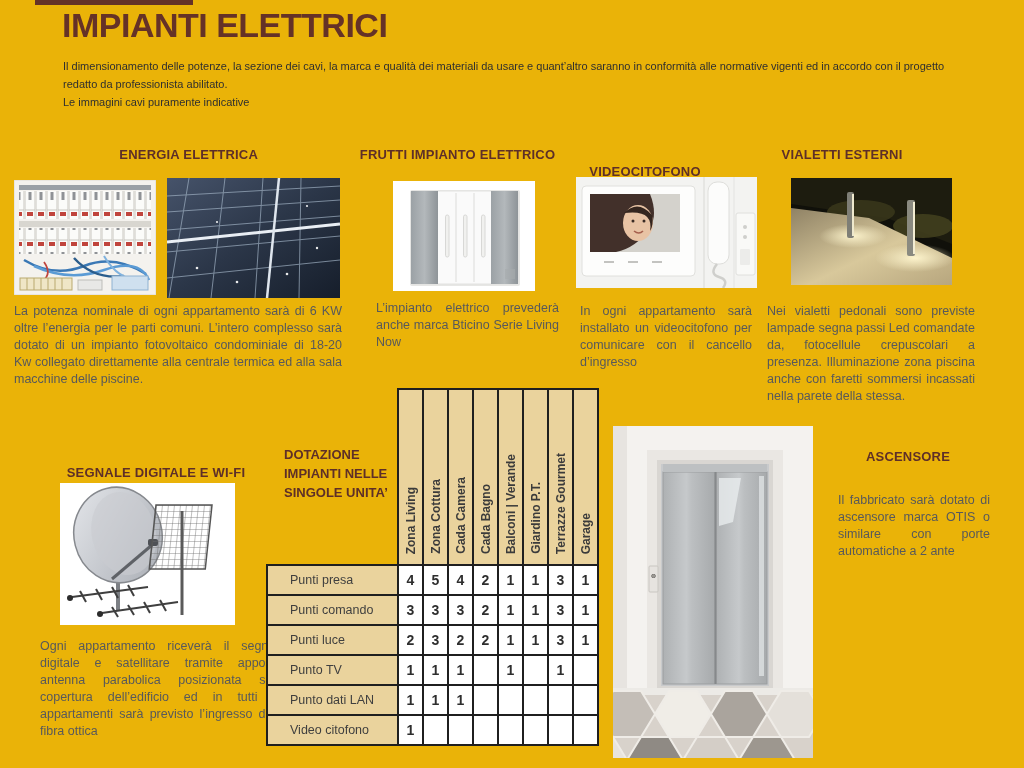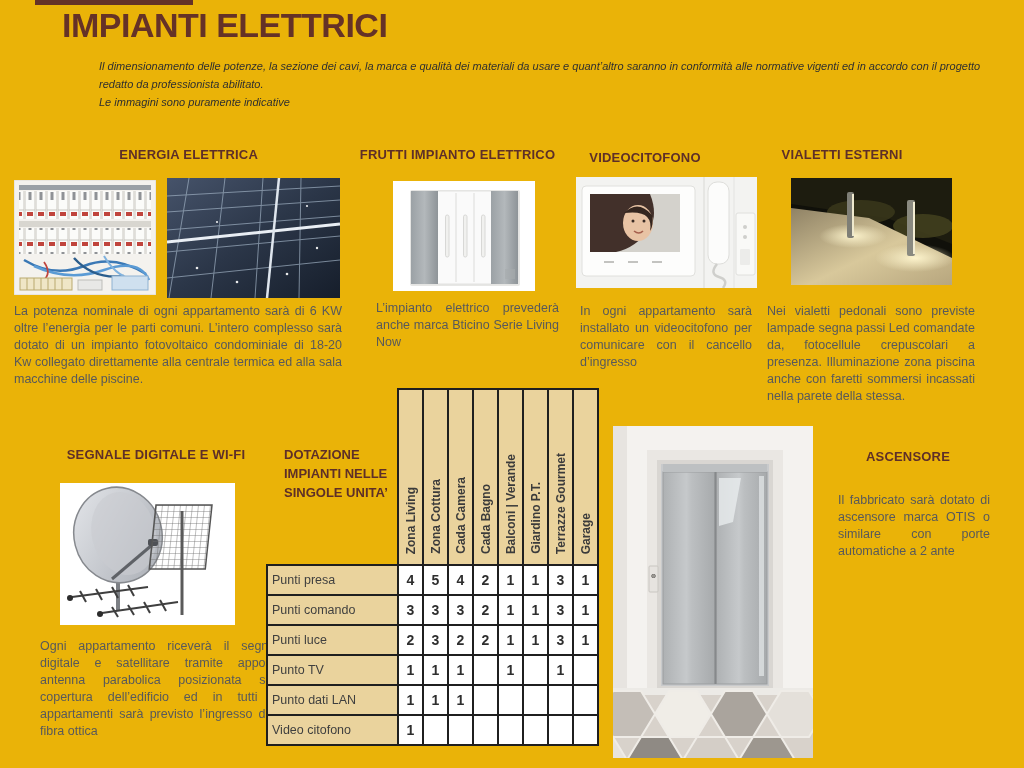--- a/index.html
+++ b/index.html
@@ -2,54 +2,54 @@
 <html><head>
 <meta charset="utf-8">
 <style>
   html,body{margin:0;padding:0;background:#ffffff;}
   #page{position:relative;width:1024px;height:768px;background:#eab308;overflow:hidden;
         font-family:"Liberation Sans",sans-serif;color:#4c4c4c;}
   .abs{position:absolute;}
   .titlebar{background:#653227;height:5px;}
   .pagetitle{color:#653227;font-size:34px;font-weight:800;letter-spacing:-0.5px;
              transform:scaleX(0.9);transform-origin:left top;white-space:nowrap;}
-  .intro{font-style:italic;font-size:11px;color:#2f2f2f;line-height:18px;margin-left:36px;}
+  .intro{font-size:11px;color:#2f2f2f;line-height:18px;}
   .sechead{color:#5e2f28;font-weight:bold;font-size:13px;text-align:center;letter-spacing:0.2px;}
   .para{font-size:12.5px;color:#58595b;line-height:17px;text-align:justify;}
   .dotazhead{color:#5e2f28;font-weight:bold;font-size:13px;line-height:19px;}
 
   
   table.dotaz{border-collapse:collapse;table-layout:fixed;}
   table.dotaz th,table.dotaz td{border:2px solid #1f1f1f;padding:0;}
   table.dotaz th.corner{border:none;background:transparent;width:130px;}
   table.dotaz th.colhead{width:23px;height:168px;background:#ead39d;vertical-align:bottom;padding-bottom:6px;}
   .vert{writing-mode:vertical-rl;transform:rotate(180deg);font-size:12px;color:#3b3b3b;
         white-space:nowrap;display:inline-block;line-height:1;}
-  table.dotaz td.rowlabel{background:#ead39d;font-size:12.5px;color:#3f3f3f;padding-left:4px;height:28px;}
+  table.dotaz td.rowlabel{background:#ead39d;font-size:12.5px;color:#3f3f3f;padding-left:22px;height:28px;}
   table.dotaz td.num{background:#ffffff;text-align:center;font-weight:bold;font-size:14px;color:#2e2e2e;}
 
   svg{display:block;}
 </style>
 </head>
 <body>
 
 <div id="page">
 
   <div class="abs titlebar" style="left:35px;top:0;width:158px;"></div>
   <div class="abs" style="left:62px;top:6px;">
     <span class="pagetitle">IMPIANTI ELETTRICI</span>
   </div>
   <div class="abs intro" style="left:63px;top:57px;width:890px;">
     <div>Il dimensionamento delle potenze, la sezione dei cavi, la marca e qualità dei materiali da usare e quant’altro saranno in conformità alle normative  vigenti ed in accordo con il progetto redatto da professionista abilitato.</div>
-    <div>Le immagini sono puramente indicative</div>
+    <div>Le immagini cavi puramente indicative</div>
   </div>
 
   <div class="abs sechead" style="left:58px;top:147px;width:200px;text-align:right;">ENERGIA ELETTRICA</div>
   <div class="abs sechead" style="left:355px;top:147px;width:205px;">FRUTTI IMPIANTO ELETTRICO</div>
-  <div class="abs sechead" style="left:565px;top:150px;width:160px;">VIDEOCITOFONO</div>
+  <div class="abs sechead" style="left:565px;top:164px;width:160px;">VIDEOCITOFONO</div>
   <div class="abs sechead" style="left:752px;top:147px;width:180px;">VIALETTI ESTERNI</div>
 
   <svg class="abs" style="left:14px;top:180px;" width="142" height="115" viewBox="0 0 142 115">
     <defs>
       <pattern id="brk" width="11" height="30" patternUnits="userSpaceOnUse">
         <rect width="10" height="30" fill="#fbfbf9" stroke="#c9c7c2" stroke-width="1"></rect>
         <rect x="2" y="2" width="6" height="4" fill="#c0443c"></rect>
         <rect x="3.5" y="12" width="3" height="8" fill="#8f9296"></rect>
       </pattern>
     </defs>
@@ -180,21 +180,21 @@
     <rect x="61" y="16" width="2" height="42" fill="#efe9cd"></rect>
     <rect x="116" y="22" width="8" height="56" rx="2" fill="#8a8a80"></rect>
     <rect x="122" y="24" width="2" height="52" fill="#f3edd2"></rect>
   </svg>
 
   <div class="abs para" style="left:14px;top:303px;width:328px;">La potenza nominale di ogni appartamento sarà di 6 KW oltre l’energia per le parti comuni. L’intero complesso sarà dotato di un impianto fotovoltaico condominiale di 18-20 Kw collegato direttamente alla centrale termica ed alla sala macchine delle piscine.</div>
   <div class="abs para" style="left:376px;top:300px;width:183px;">L’impianto elettrico prevederà anche marca Bticino Serie Living Now</div>
   <div class="abs para" style="left:580px;top:303px;width:172px;">In ogni appartamento sarà installato un videocitofono per comunicare con il cancello d’ingresso</div>
   <div class="abs para" style="left:767px;top:303px;width:208px;">Nei vialetti pedonali sono previste lampade segna passi Led comandate da, fotocellule crepuscolari a presenza. Illuminazione zona piscina anche con faretti sommersi incassati nella parete della stessa.</div>
 
-  <div class="abs sechead" style="left:40px;top:447px;width:232px;">SEGNALE DIGITALE E WI-FI</div>
+  <div class="abs sechead" style="left:40px;top:465px;width:232px;">SEGNALE DIGITALE E WI-FI</div>
 
   <svg class="abs" style="left:60px;top:483px;" width="175" height="142" viewBox="0 0 175 142">
     <defs>
       <linearGradient id="dish" x1="0" y1="0" x2="1" y2="1">
         <stop offset="0" stop-color="#e4e6ea"></stop>
           <stop offset="1" stop-color="#a9adb4"></stop>
       </linearGradient>
       <pattern id="mesh" width="6" height="6" patternUnits="userSpaceOnUse">
         <path d="M0,0 H6 M0,0 V6" stroke="#6d6d6d" stroke-width="0.8" fill="none"></path>
       </pattern>

